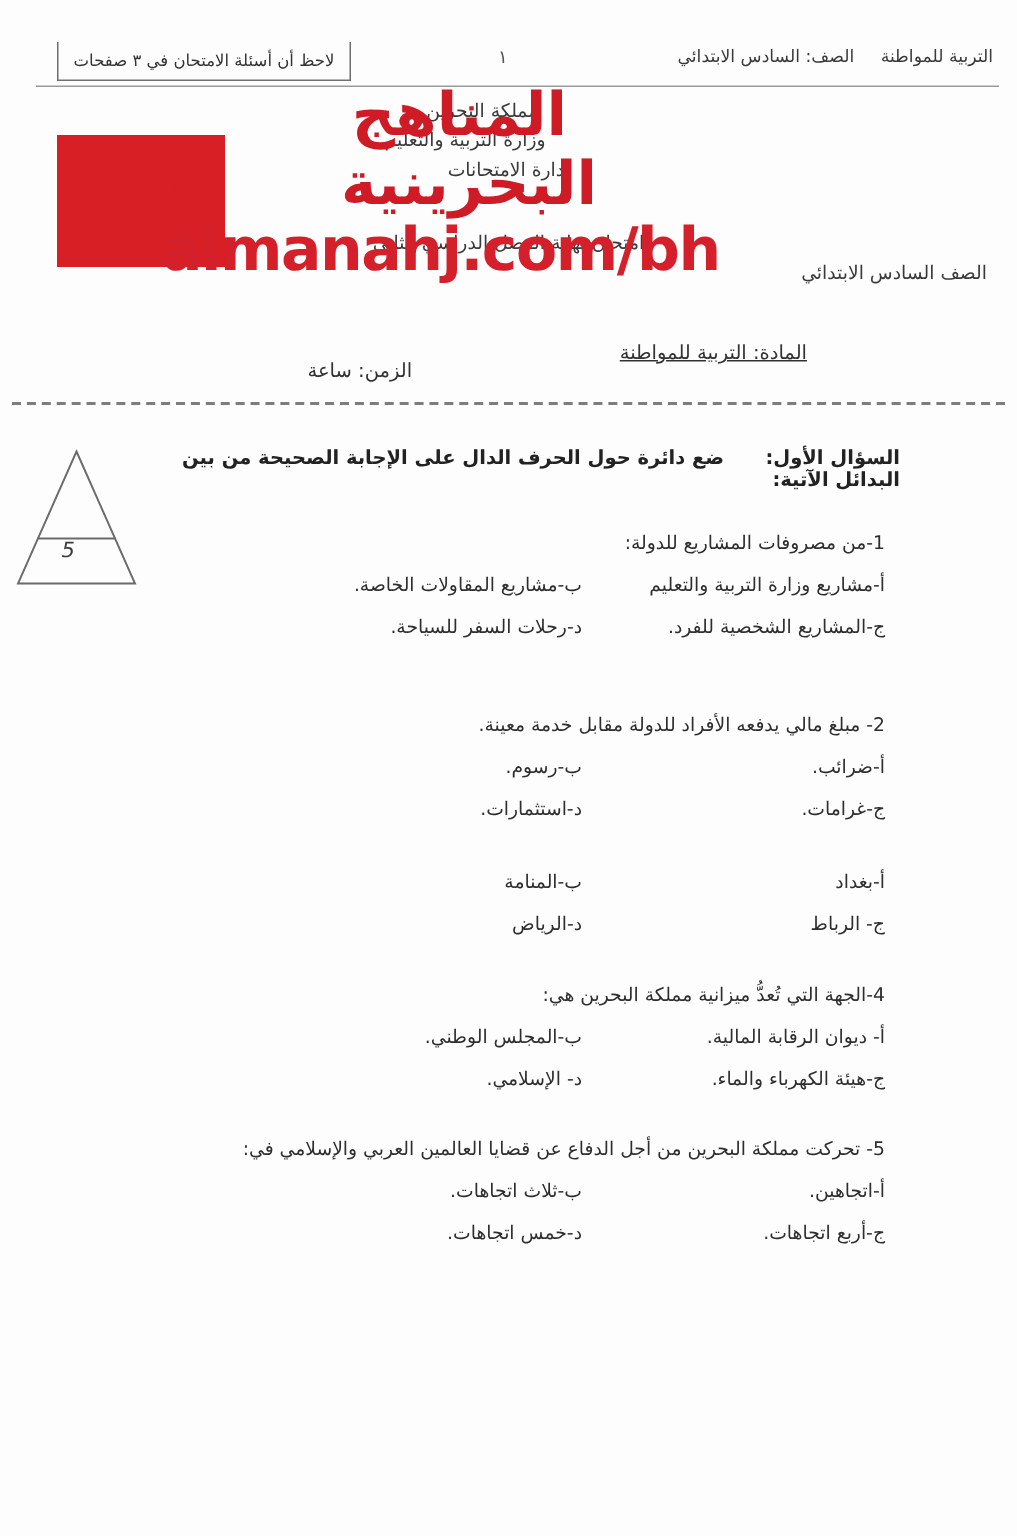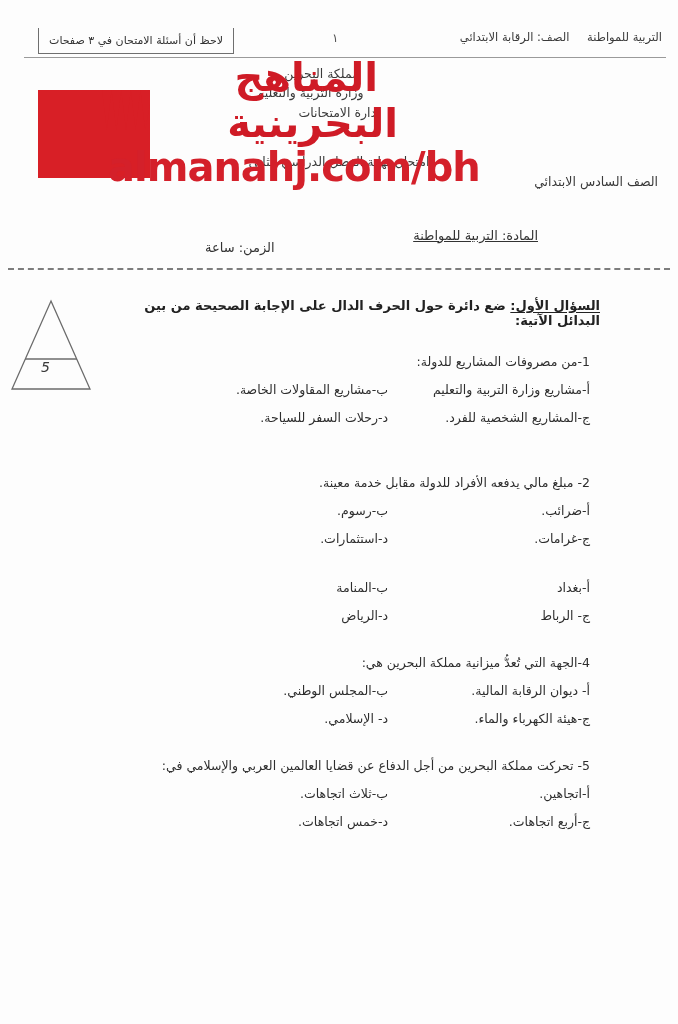--- a/index.html
+++ b/index.html
@@ -217,22 +217,22 @@
     width: 560px;
   }
   .sec-title {
     font-size: 13px;
     font-weight: bold;
     color: #222;
     text-align: right;
     padding-right: 78px;
   }
   .sec-title .u {
-    text-decoration: underline;
     text-underline-offset: 2px;
+    margin-left: 23px;
   }
   .question {
     margin-top: 22px;
     text-align: right;
   }
   .q-stem {
     font-size: 12.5px;
     color: #2e2e2e;
     padding-right: 88px;
   }
@@ -264,21 +264,21 @@
   #q5 { margin-top: 32px; }
 </style>
 </head>
 <body>
 
 <div class="page">
 
   <div class="top-strip">
     <div class="header-subject">
       <span class="lbl">التربية للمواطنة</span>
-      <span>الصف: الرقابة الابتدائي</span>
+      <span>الصف: السادس الابتدائي</span>
     </div>
     <div class="page-num">١</div>
     <div class="notice-box">لاحظ أن أسئلة الامتحان في ٣ صفحات</div>
   </div>
   <div class="head-rule"></div>
 
   <div class="ministry">
     <div class="m1">مملكة البحرين</div>
     <div class="m2">وزارة التربية والتعليم</div>
     <div class="m3">إدارة الامتحانات</div>

